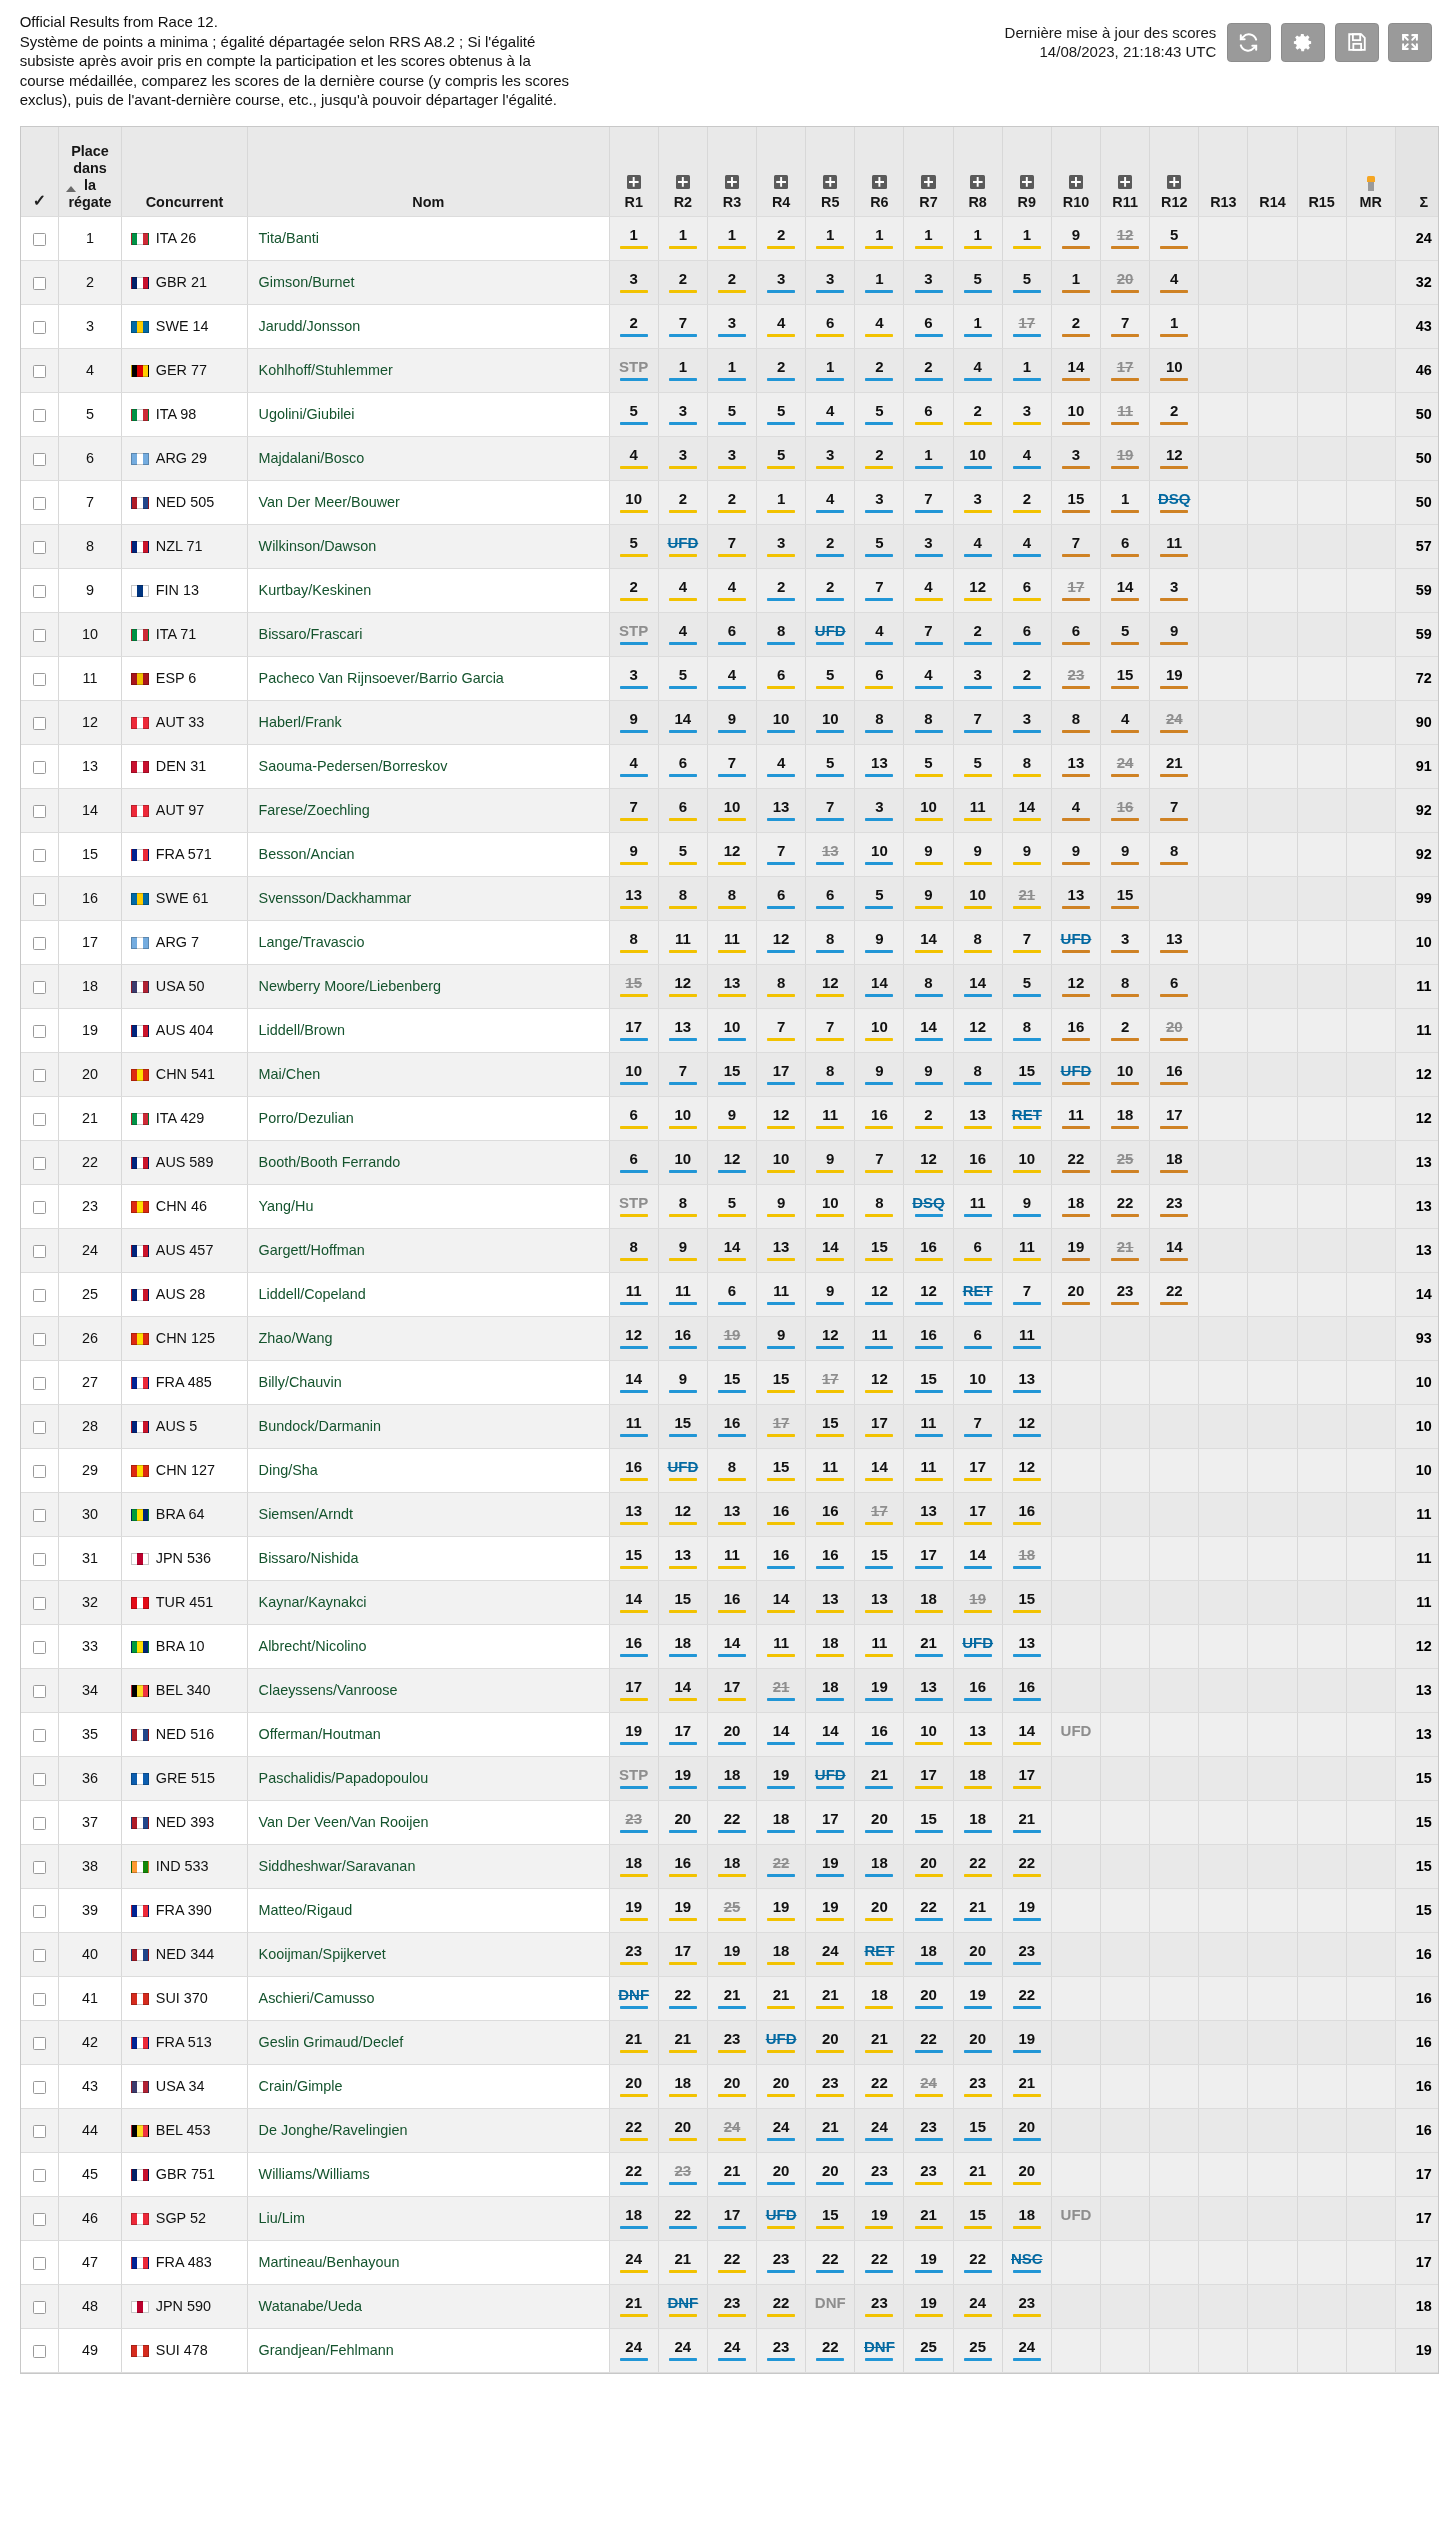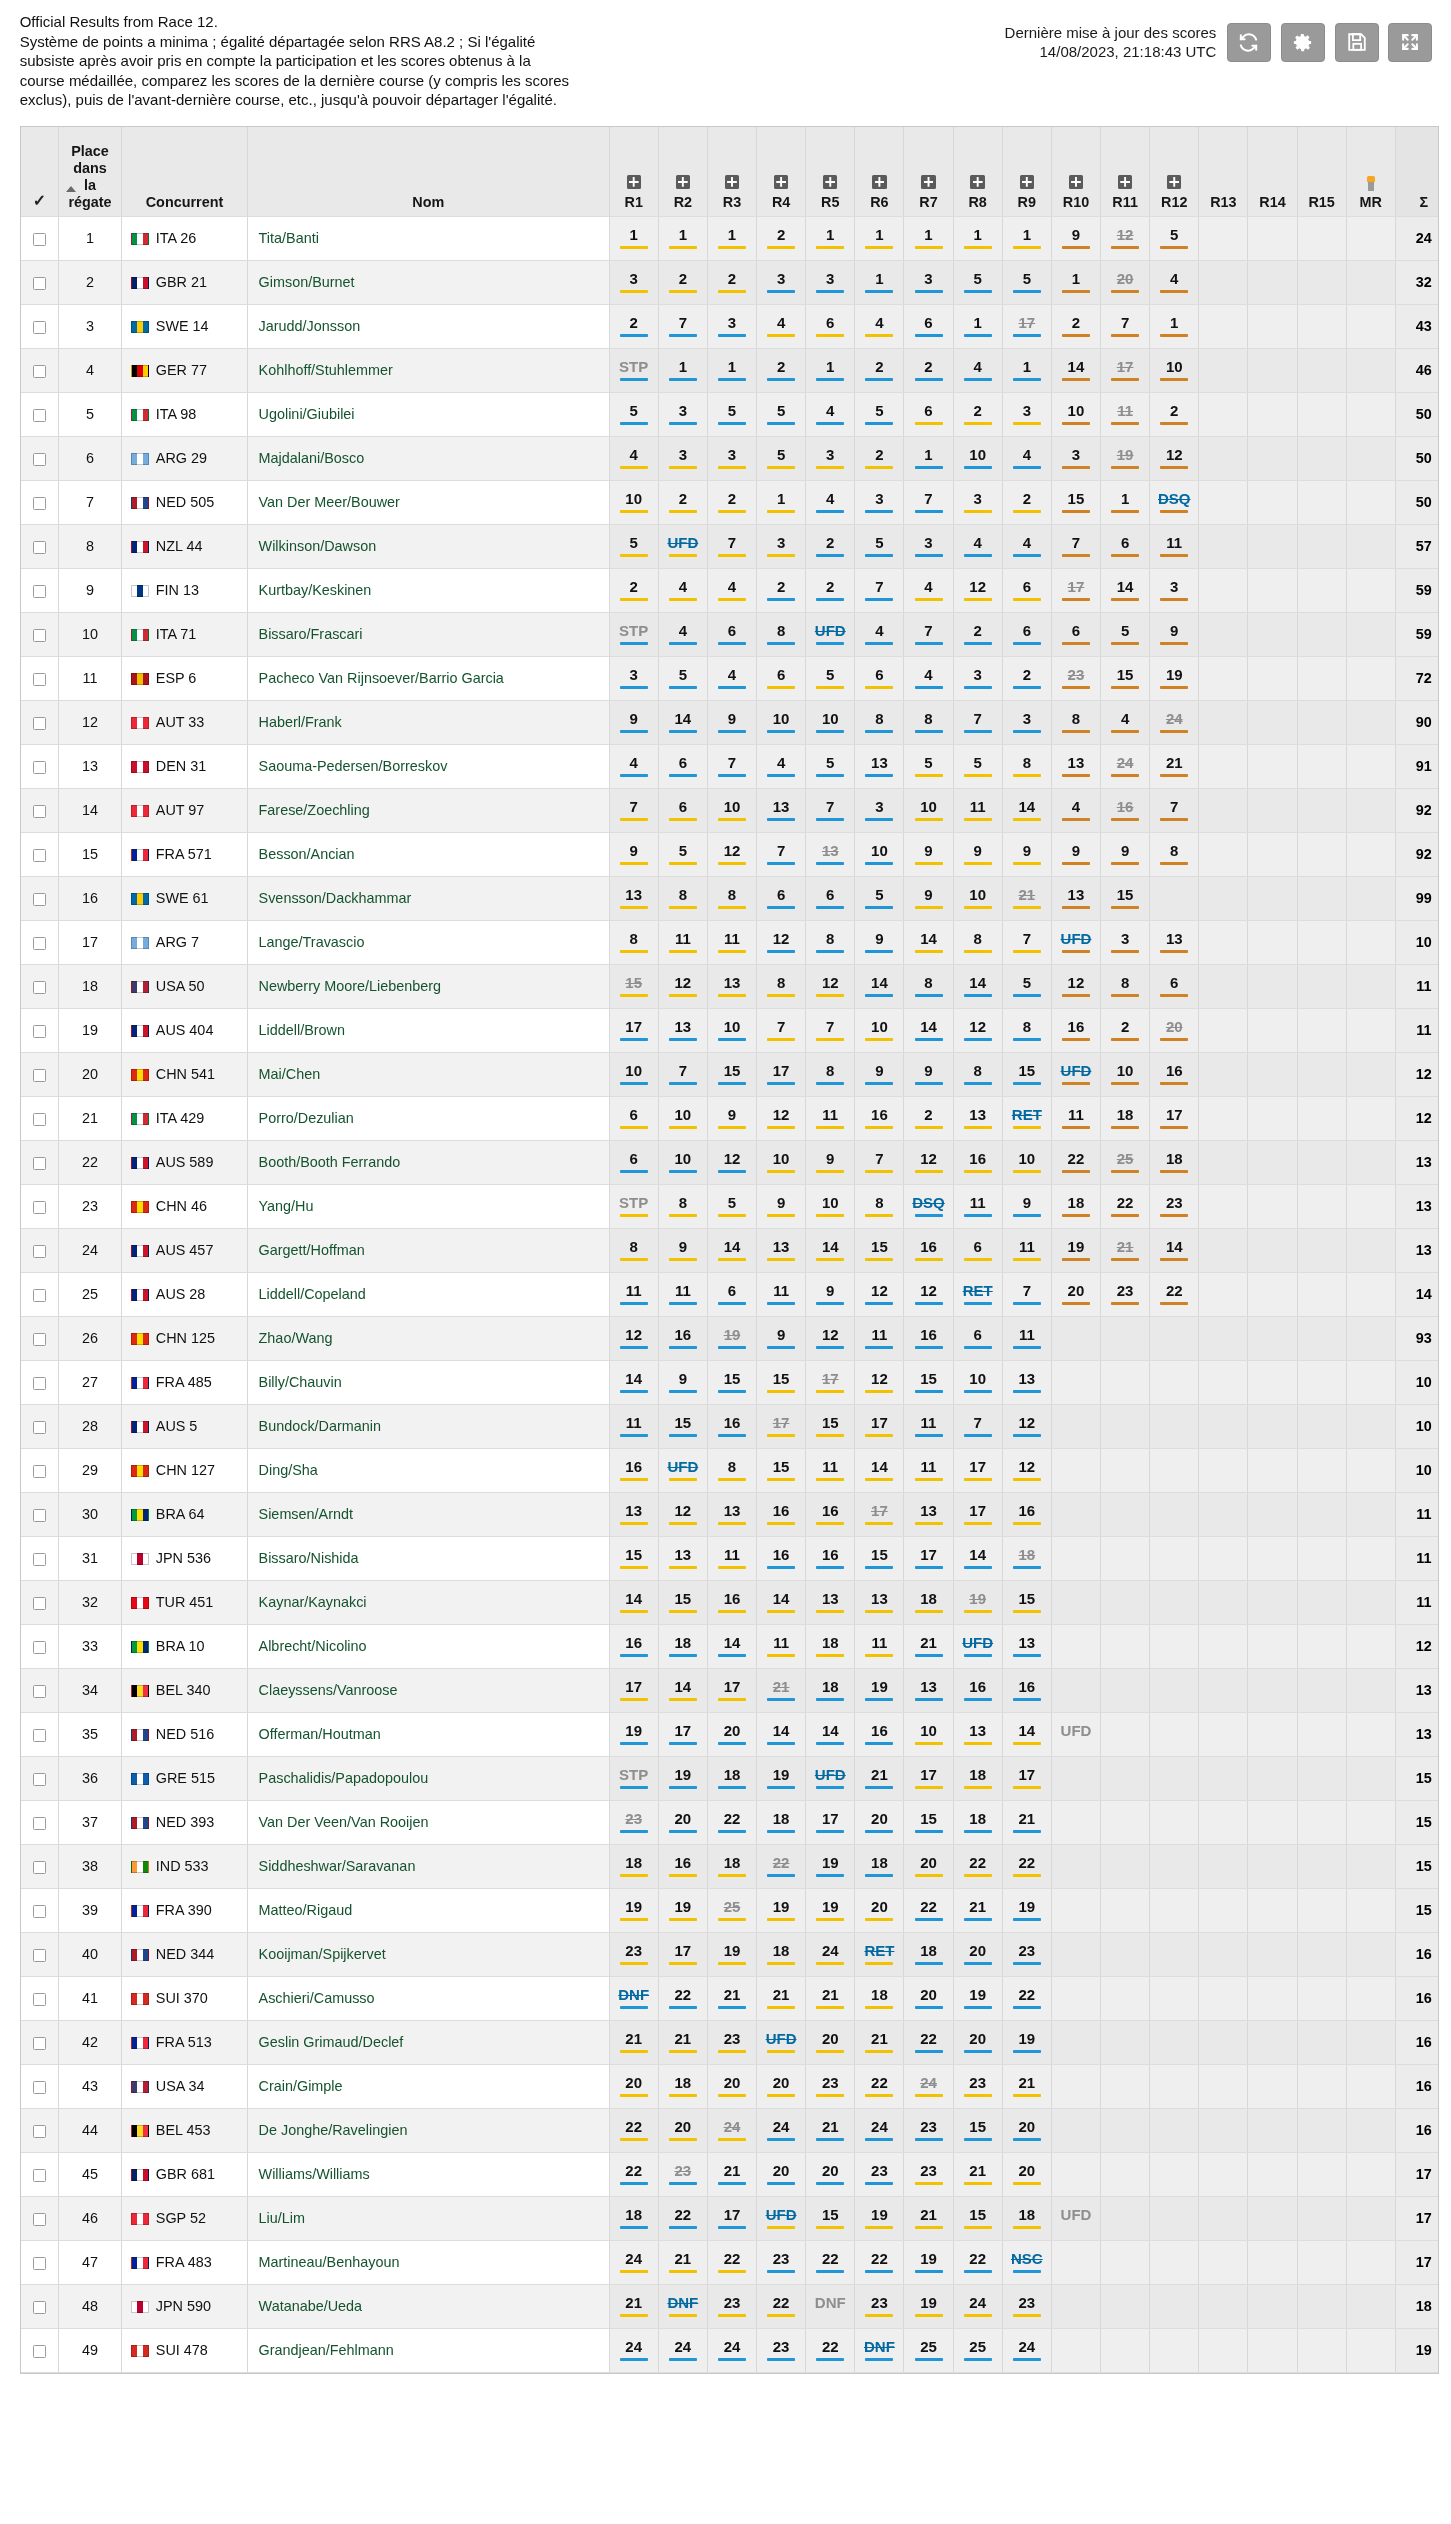--- a/index.html
+++ b/index.html
@@ -721,21 +721,21 @@
             </span></td>
           <td class="race"></td>
           <td class="race"></td>
           <td class="race"></td>
           <td class="race"></td>
           <td class="c-total">50</td>
         </tr>
         <tr class="even">
           <td class="c-check"><span class="cbox"></span></td>
           <td class="c-place">8</td>
-          <td class="c-comp"><span class="flag" style="background: linear-gradient(90deg, rgb(0, 36, 125) 0px, rgb(0, 36, 125) 33.3%, rgb(255, 255, 255) 33.3%, rgb(255, 255, 255) 66.6%, rgb(204, 20, 43) 66.6%, rgb(204, 20, 43) 100%);"></span><span>NZL 44</span></td>
+          <td class="c-comp"><span class="flag" style="background: linear-gradient(90deg, rgb(0, 36, 125) 0px, rgb(0, 36, 125) 33.3%, rgb(255, 255, 255) 33.3%, rgb(255, 255, 255) 66.6%, rgb(204, 20, 43) 66.6%, rgb(204, 20, 43) 100%);"></span><span>NZL 71</span></td>
           <td class="c-name">Wilkinson/Dawson</td>
           <td class="race"><span class="cell">
               <span class="v">5</span>
               <span class="ul fy"></span>
             </span></td>
           <td class="race"><span class="cell codestrike">
               <span class="v">UFD</span>
               <span class="ul fy"></span>
             </span></td>
           <td class="race"><span class="cell">
@@ -2736,21 +2736,21 @@
           <td class="race"></td>
           <td class="race"></td>
           <td class="race"></td>
           <td class="race"></td>
           <td class="race"></td>
           <td class="c-total">16</td>
         </tr>
         <tr class="odd">
           <td class="c-check"><span class="cbox"></span></td>
           <td class="c-place">45</td>
-          <td class="c-comp"><span class="flag" style="background: linear-gradient(90deg, rgb(1, 33, 105) 0px, rgb(1, 33, 105) 33.3%, rgb(255, 255, 255) 33.3%, rgb(255, 255, 255) 66.6%, rgb(200, 16, 46) 66.6%, rgb(200, 16, 46) 100%);"></span><span>GBR 681</span></td>
+          <td class="c-comp"><span class="flag" style="background: linear-gradient(90deg, rgb(1, 33, 105) 0px, rgb(1, 33, 105) 33.3%, rgb(255, 255, 255) 33.3%, rgb(255, 255, 255) 66.6%, rgb(200, 16, 46) 66.6%, rgb(200, 16, 46) 100%);"></span><span>GBR 751</span></td>
           <td class="c-name">Williams/Williams</td>
           <td class="race"><span class="cell">
               <span class="v">22</span>
               <span class="ul fb"></span>
             </span></td>
           <td class="race"><span class="cell discard">
               <span class="v">23</span>
               <span class="ul fb"></span>
             </span></td>
           <td class="race"><span class="cell">

